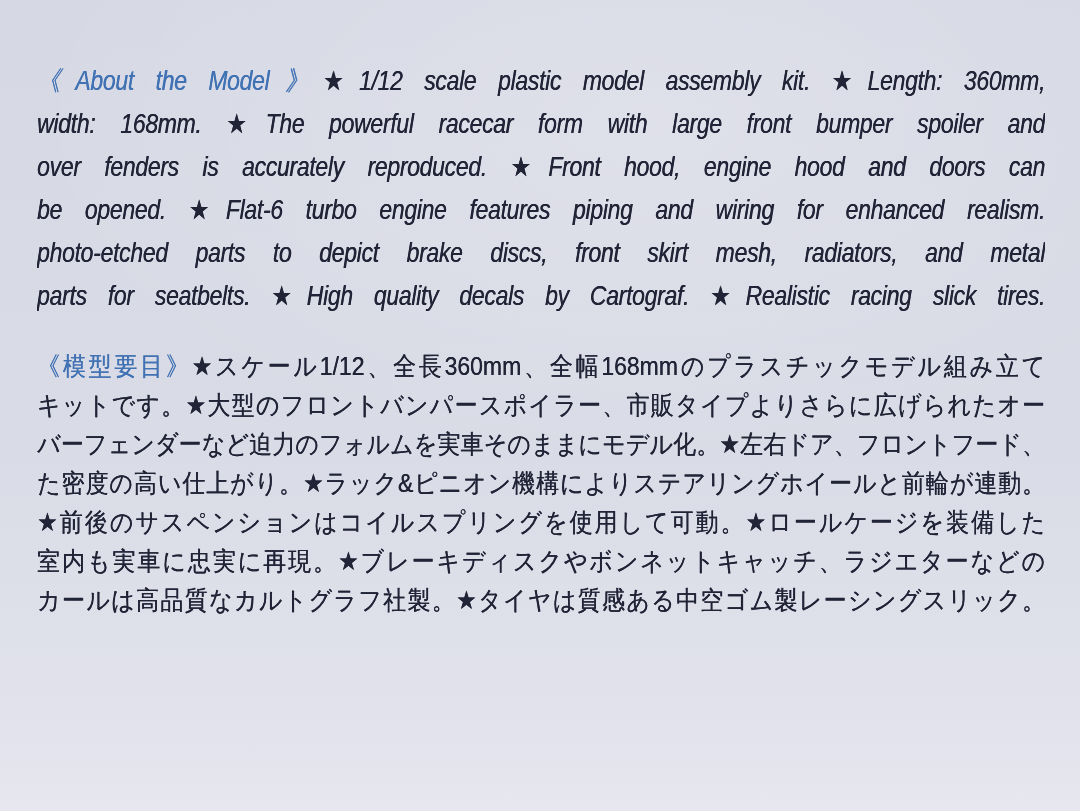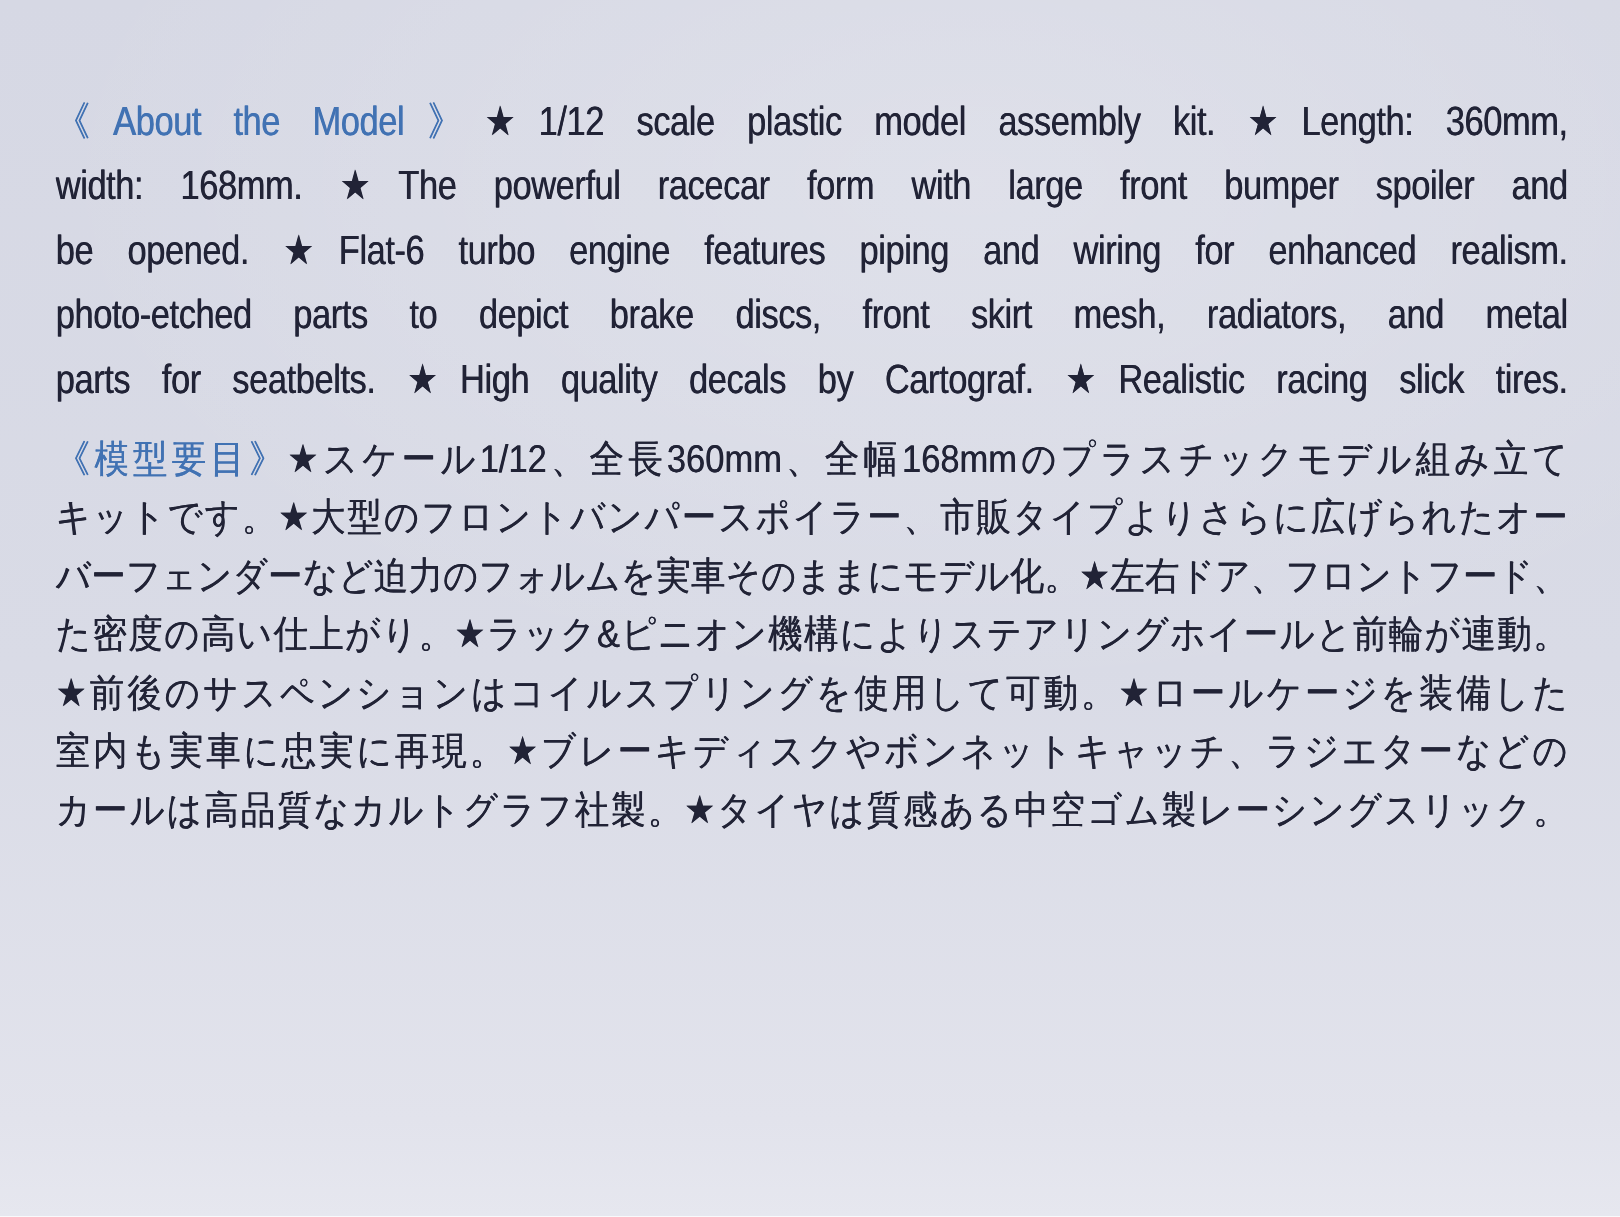--- a/index.html
+++ b/index.html
@@ -10,22 +10,22 @@
   .photo {
     position: relative;
     width: 1080px; height: 811px;
     background:
       radial-gradient(ellipse 900px 500px at 60% 15%, rgba(255,255,255,0.20), rgba(255,255,255,0) 70%),
       linear-gradient(180deg, #d6d8e4 0%, #d9dbe6 55%, #e2e3ec 92%, #e6e7ef 100%);
     box-sizing: border-box;
     padding: 60px 35px 0 37px;
   }
   .paragraph { color: #212336; }
-  .para-en .line { height: 43px; }
-  .para-jp { margin-top: 12px; }
+  .para-en .line { height: 43px; font-style: italic; }
+  .para-jp { margin-top: 29px; }
   .para-jp .line { height: 39px; }
   .line { position: relative; overflow: visible; }
   .stretch {
     display: block;
     white-space: nowrap;
     text-align: justify;
     text-align-last: justify;
     overflow: hidden;
     text-shadow: 0.3px 0 0 currentColor;
   }
@@ -54,20 +54,23 @@
   <div class="paragraph para-en">
     <div class="line">
       <span class="stretch">
         <span class="heading heading-en">《About the Model》</span><span>★1/12 scale plastic model assembly kit. ★Length: 360mm,</span>
       </span>
     </div>
     <div class="line">
         <span class="stretch">width: 168mm. ★The powerful racecar form with large front bumper spoiler and</span>
       </div>
     <div class="line">
+        <span class="stretch">over fenders is accurately reproduced. ★Front hood, engine hood and doors can</span>
+      </div>
+    <div class="line">
         <span class="stretch">be opened. ★Flat-6 turbo engine features piping and wiring for enhanced realism.</span>
       </div>
     <div class="line">
         <span class="stretch">photo-etched parts to depict brake discs, front skirt mesh, radiators, and metal</span>
       </div>
     <div class="line">
         <span class="stretch">parts for seatbelts. ★High quality decals by Cartograf. ★Realistic racing slick tires.</span>
       </div>
   </div>
 

